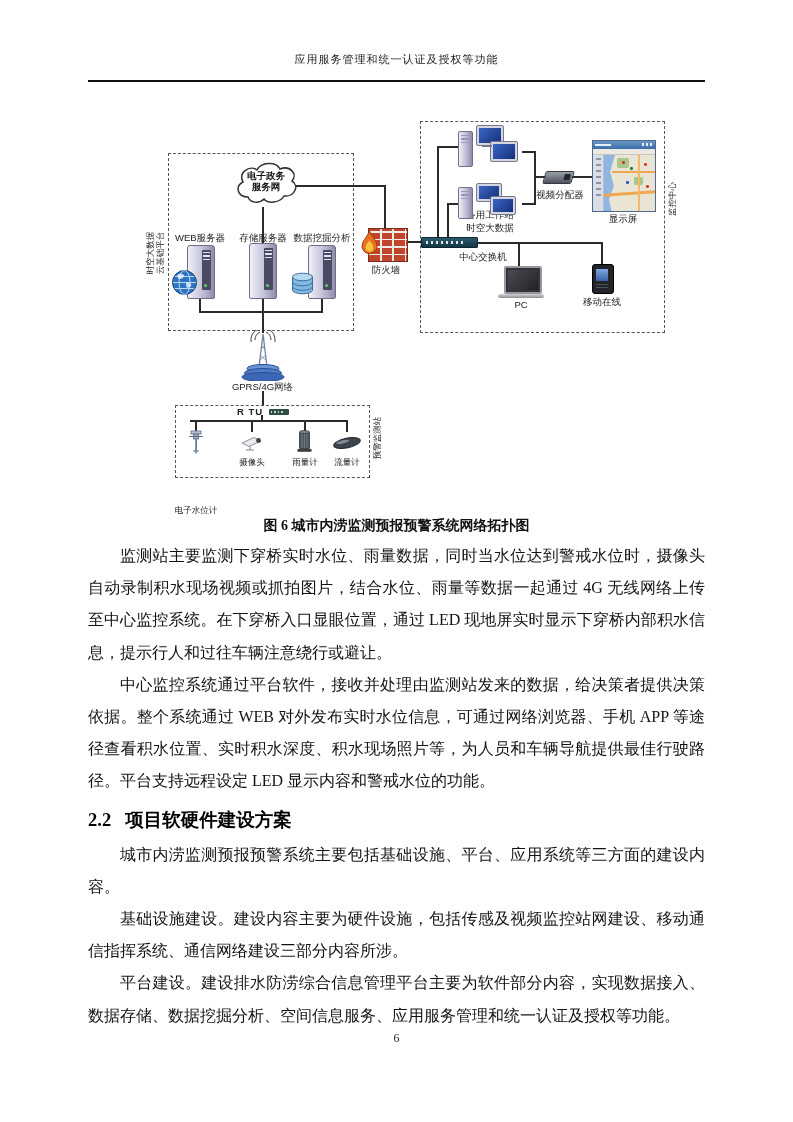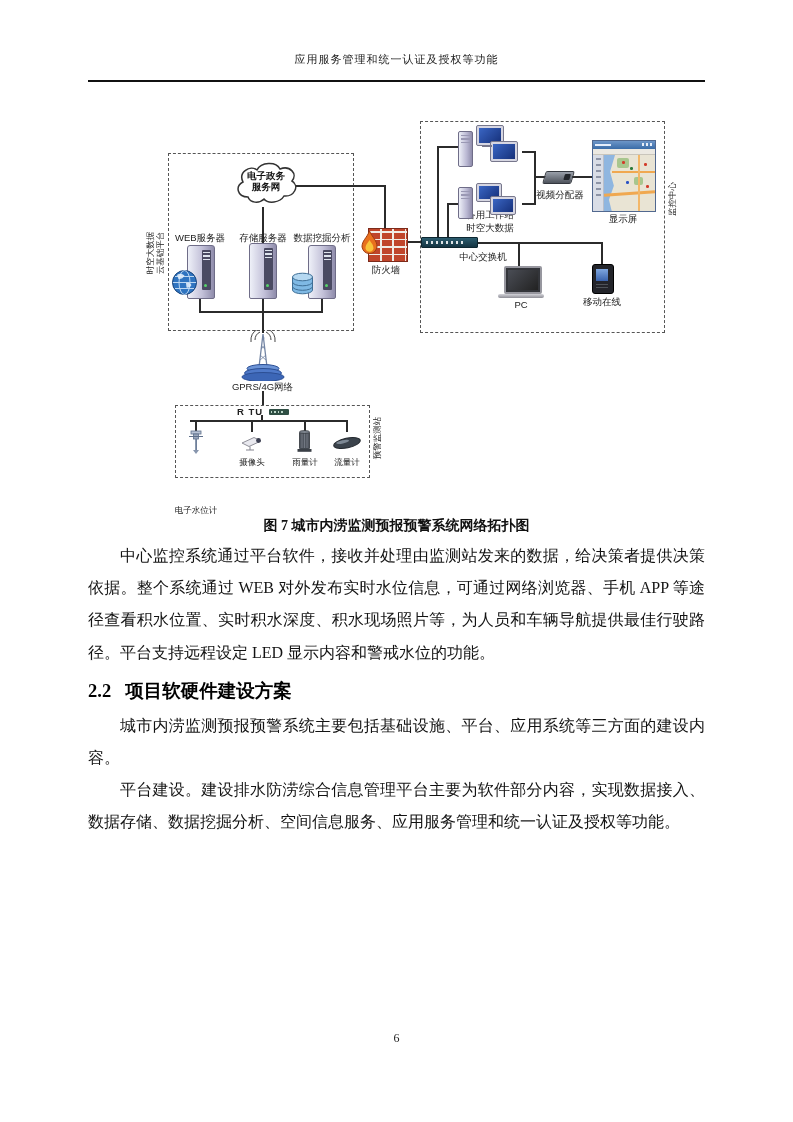--- a/index.html
+++ b/index.html
@@ -287,25 +287,27 @@
       <ellipse cx="15" cy="8" rx="13.5" ry="4.8" fill="#3b434c" stroke="#22272d" transform="rotate(-12 15 8)"></ellipse>
       <ellipse cx="11" cy="6" rx="6.5" ry="1.6" fill="#7d8894" transform="rotate(-12 15 8)"></ellipse>
     </svg>
 
     <div class="slabel" style="left:28px;top:344px;width:56px;margin-top:48px;">电子水位计</div>
     <div class="slabel" style="left:84px;top:344px;width:56px;">摄像头</div>
     <div class="slabel" style="left:137px;top:344px;width:56px;">雨量计</div>
     <div class="slabel" style="left:179px;top:344px;width:56px;">流量计</div>
   </div>
 
-  <div class="caption">图 7 城市内涝监测预报预警系统网络拓扑图</div>
+  <div class="caption">图 6 城市内涝监测预报预警系统网络拓扑图</div>
 
   <div class="content">
+    <p>监测站主要监测下穿桥实时水位、雨量数据，同时当水位达到警戒水位时，摄像头自动录制积水现场视频或抓拍图片，结合水位、雨量等数据一起通过 4G 无线网络上传至中心监控系统。在下穿桥入口显眼位置，通过 LED 现地屏实时显示下穿桥内部积水信息，提示行人和过往车辆注意绕行或避让。</p>
     <p>中心监控系统通过平台软件，接收并处理由监测站发来的数据，给决策者提供决策依据。整个系统通过 WEB 对外发布实时水位信息，可通过网络浏览器、手机 APP 等途径查看积水位置、实时积水深度、积水现场照片等，为人员和车辆导航提供最佳行驶路径。平台支持远程设定 LED 显示内容和警戒水位的功能。</p>
     <div class="h22">
       <span class="num">2.2</span><span>项目软硬件建设方案</span>
     </div>
     <p>城市内涝监测预报预警系统主要包括基础设施、平台、应用系统等三方面的建设内容。</p>
+    <p>基础设施建设。建设内容主要为硬件设施，包括传感及视频监控站网建设、移动通信指挥系统、通信网络建设三部分内容所涉。</p>
     <p>平台建设。建设排水防涝综合信息管理平台主要为软件部分内容，实现数据接入、数据存储、数据挖掘分析、空间信息服务、应用服务管理和统一认证及授权等功能。</p>
   </div>
 
   <div class="pagenum">6</div>
 </div>
 
 </body></html>

